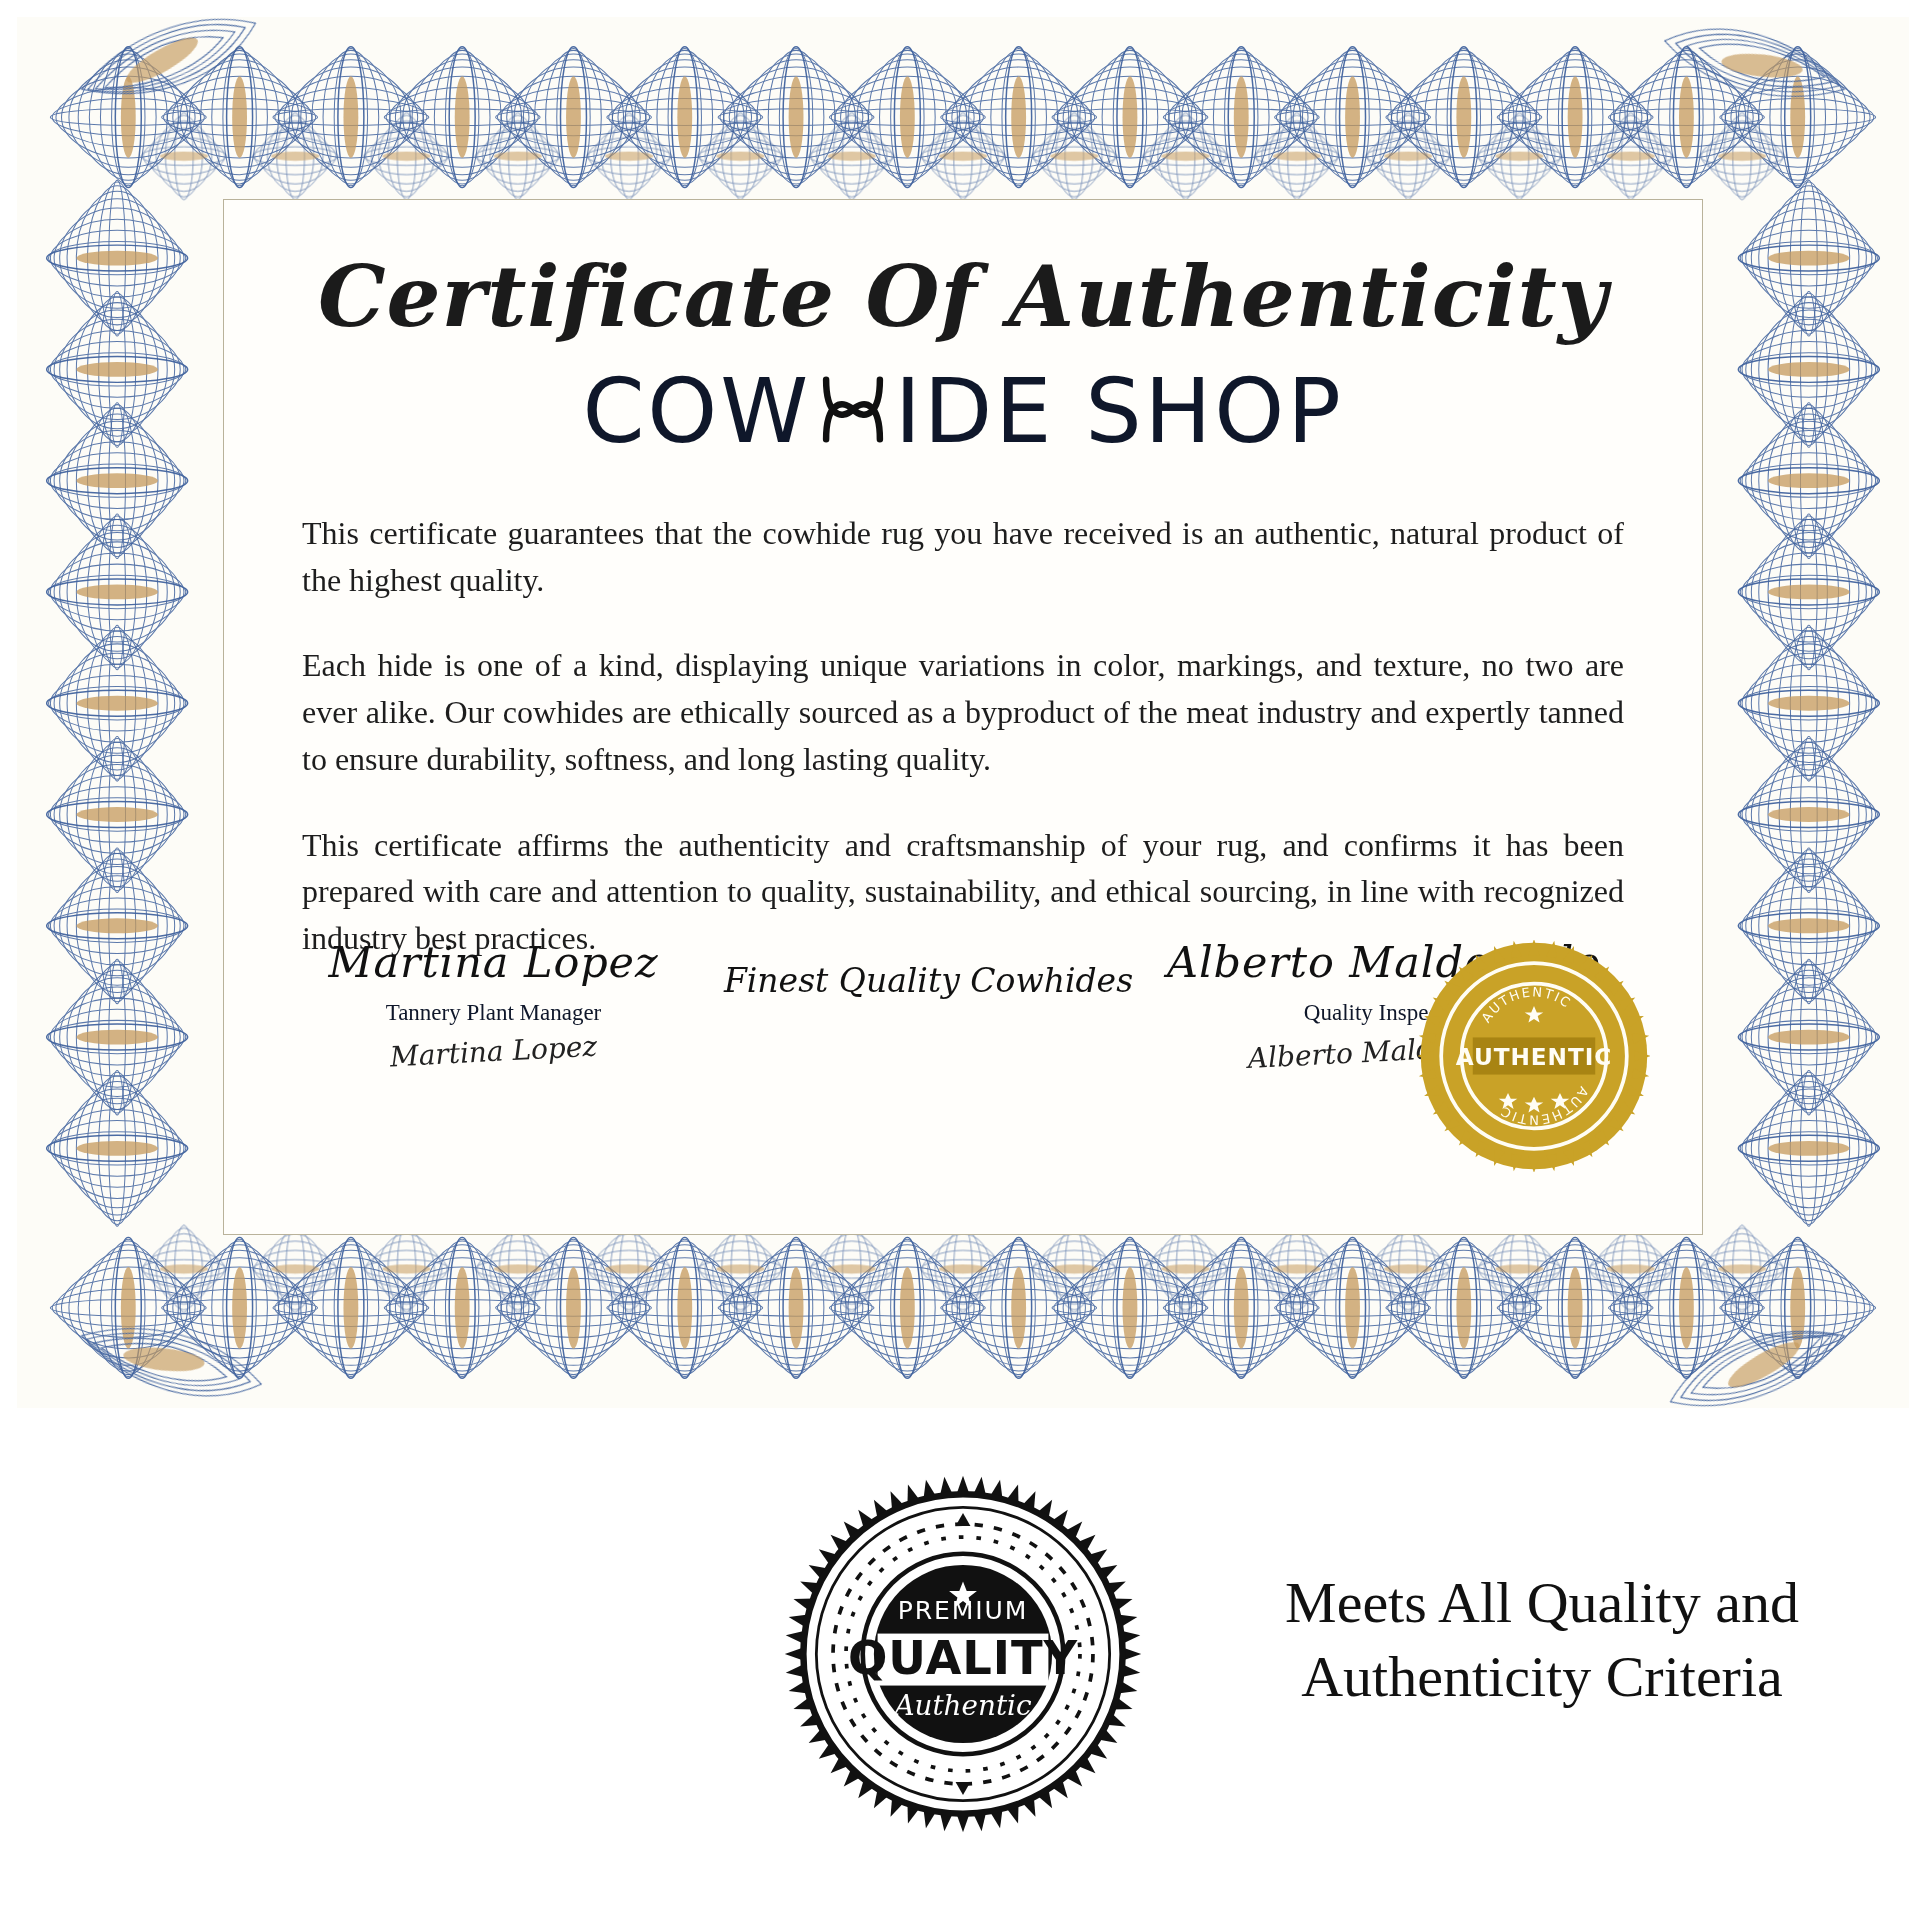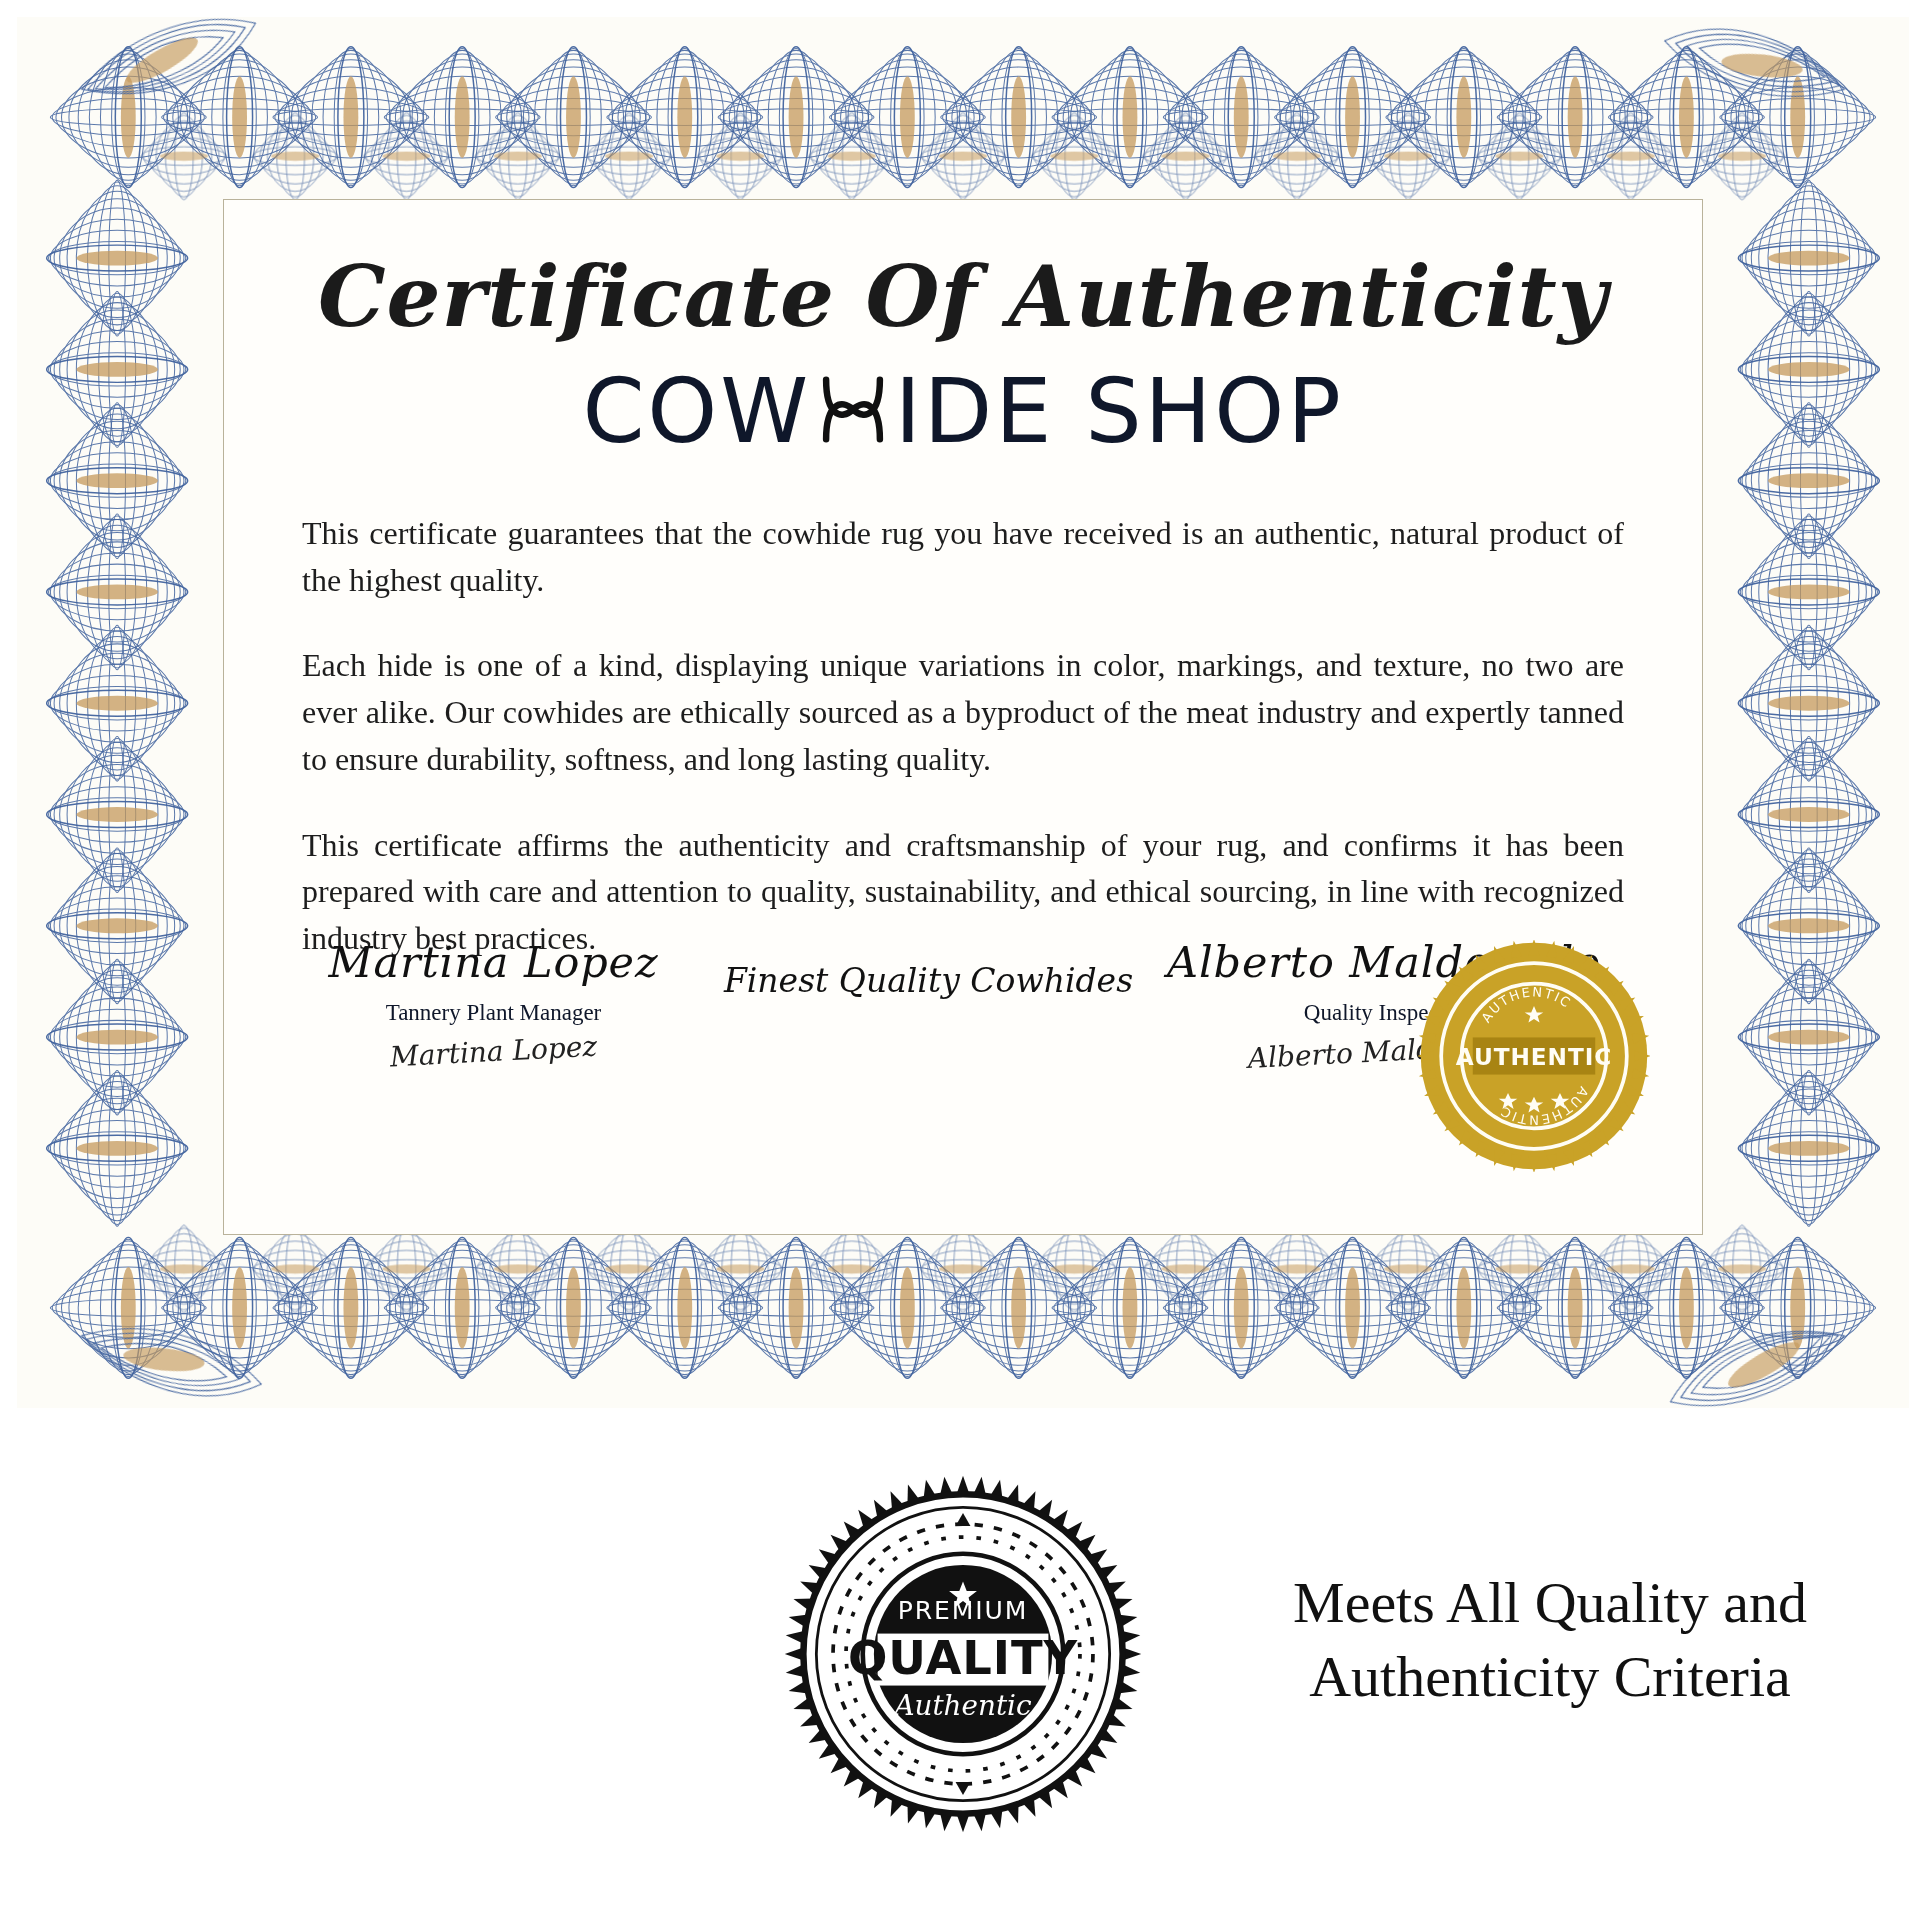--- a/index.html
+++ b/index.html
@@ -160,21 +160,21 @@
     position: absolute;
     top: 102px;
     font-family: "Liberation Serif", serif;
     font-size: 58px;
     line-height: 1.28;
     color: #111;
     text-align: center;
     width: 686px;
   }
   .footer-left { left: 24px; }
-  .footer-right { right: 16px; }
+  .footer-right { right: 24px; }
   .footer-badge {
     position: absolute;
     left: 50%;
     top: 9.3px;
     transform: translateX(-50%);
     width: 362px;
     height: 362px;
   }
 </style>
 </head>

